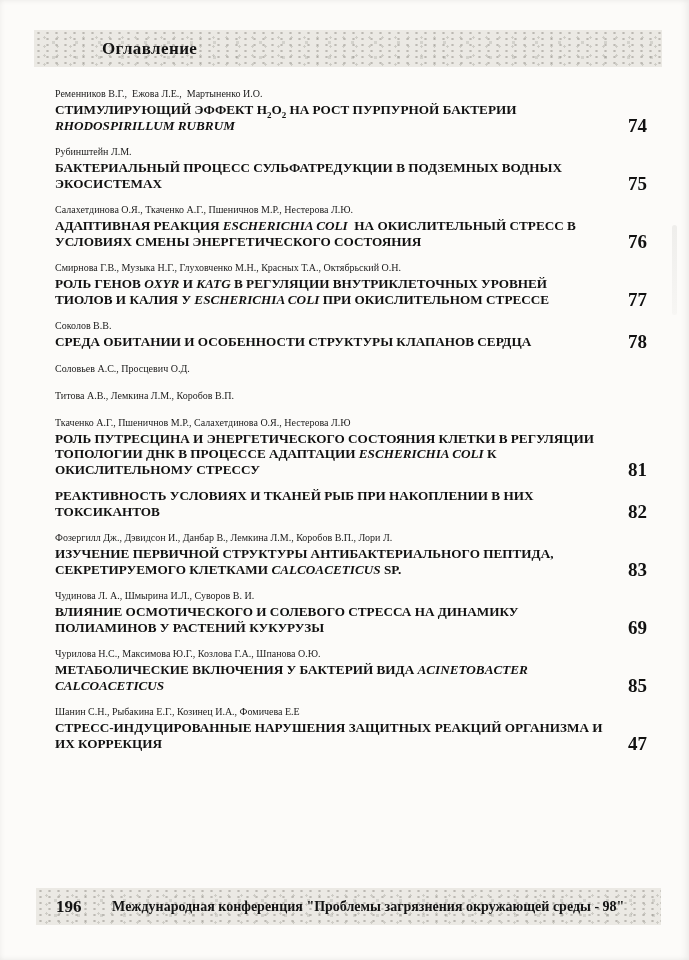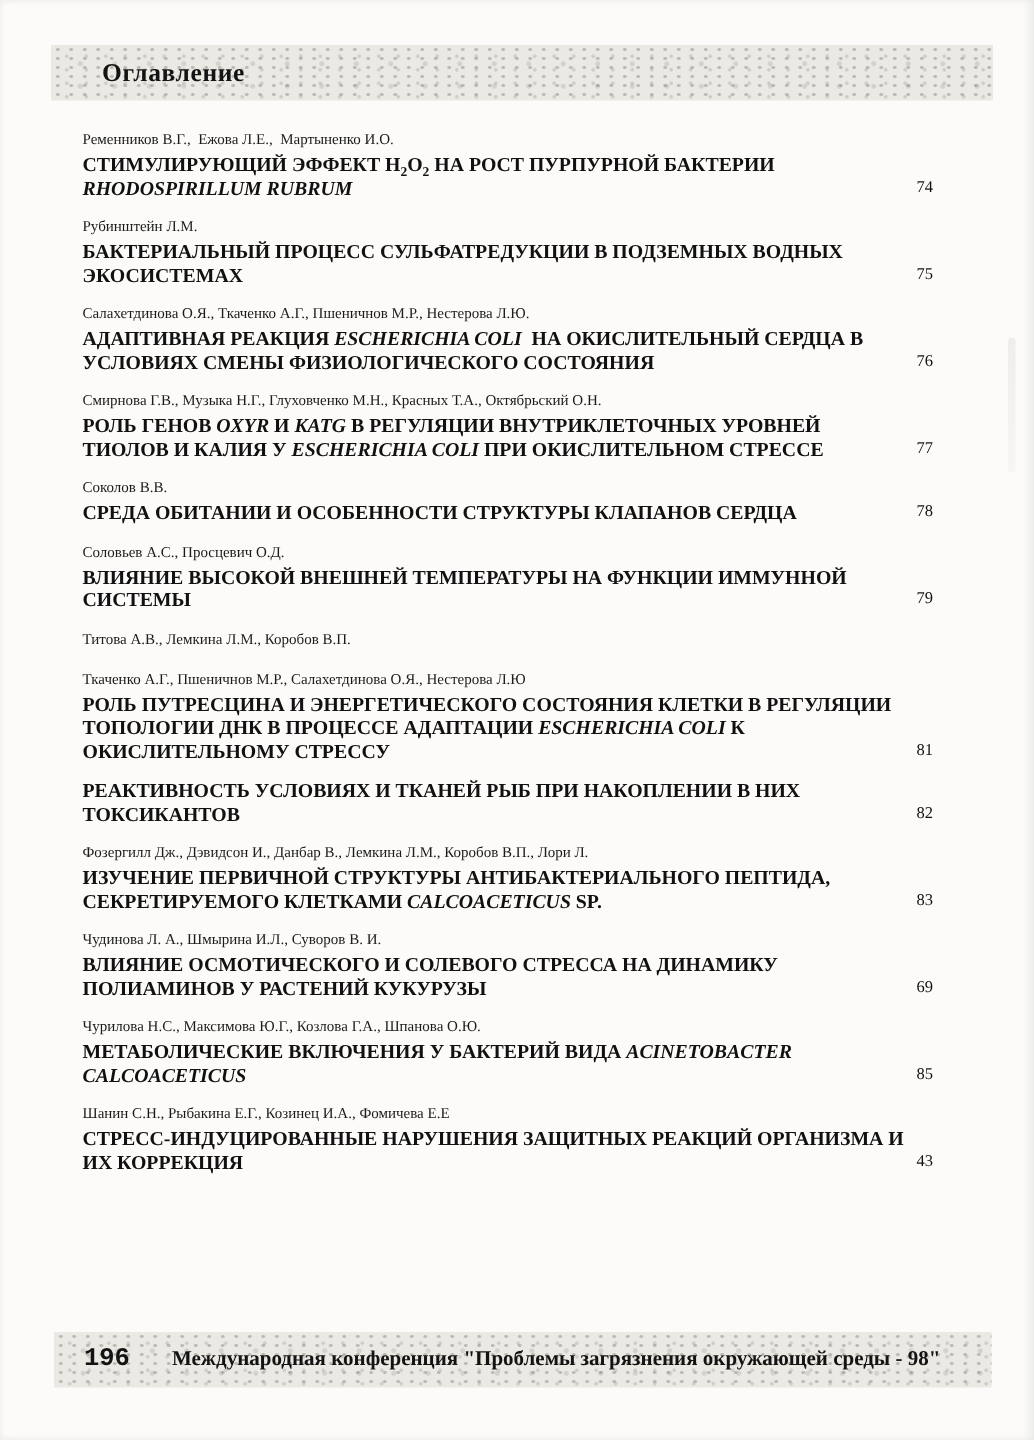--- a/index.html
+++ b/index.html
@@ -17,21 +17,21 @@
     background-color:#ebe9e4;
     background-image:
       radial-gradient(circle, rgba(110,108,100,.38) 1px, transparent 1.3px),
       radial-gradient(circle, rgba(140,138,130,.30) 1px, transparent 1.2px),
       radial-gradient(circle, rgba(90,88,82,.16) 1.5px, transparent 1.8px);
     background-size:9px 6px, 13px 9px, 23px 15px;
     background-position:0 0, 4px 3px, 8px 5px;
   }
   .header-band{
     position:absolute;left:34px;right:27px;top:30px;height:37px;
-    display:flex;align-items:center;justify-content:center;
+    display:flex;align-items:center;justify-content:flex-end;
   }
   .header-band .title{
     font-weight:bold;font-size:17px;letter-spacing:.4px;color:#131313;
   }
   .toc{
     position:absolute;left:55px;right:42px;top:86px;
   }
   .entry{margin-bottom:11px;}
   .authors{
     font-size:10px;line-height:16px;white-space:pre-wrap;color:#1b1b1b;
@@ -41,32 +41,31 @@
   }
   .title{
     flex:1;max-width:552px;
     font-weight:bold;font-size:13.2px;line-height:15.5px;
     white-space:pre-wrap;color:#111;
     margin-right:8px;
   }
   .title .it{font-style:italic;}
   .title sub{font-size:9px;line-height:0;}
   .pagenum{
-    width:36px;text-align:left;
-    font-weight:normal;font-size:11px;line-height:15.5px;color:#111;
+    width:36px;text-align:right;
+    font-weight:bold;font-size:19px;line-height:15.5px;color:#111;
     flex:none;
   }
   .footer-band{
     position:absolute;left:36px;right:28px;top:888px;height:37px;
     display:flex;align-items:center;
   }
   .footer-pageno{
     font-weight:bold;font-size:17px;margin-left:20px;color:#131313;
     flex:none;
-    font-family:Liberation Mono, monospace;
   }
   .footer-conf{
     flex:1;text-align:center;
     font-weight:bold;font-size:14px;color:#131313;
     padding-right:6px;
   }
   
   .smudge{
     position:absolute;right:12px;top:225px;width:5px;height:90px;
     background:linear-gradient(180deg, rgba(120,120,115,.10), rgba(120,120,115,.04));
@@ -95,44 +94,40 @@
       <div class="entry">
         <div class="authors">Рубинштейн Л.М.</div>
         <div class="title-row">
           <div class="title"><span>БАКТЕРИАЛЬНЫЙ ПРОЦЕСС СУЛЬФАТРЕДУКЦИИ В ПОДЗЕМНЫХ ВОДНЫХ ЭКОСИСТЕМАХ</span></div>
           <div class="pagenum">75</div>
         </div>
       </div>
       <div class="entry">
         <div class="authors">Салахетдинова О.Я., Ткаченко А.Г., Пшеничнов М.Р., Нестерова Л.Ю.</div>
         <div class="title-row">
-          <div class="title"><span>АДАПТИВНАЯ РЕАКЦИЯ </span><span class="it">ESCHERICHIA COLI</span><span>  НА ОКИСЛИТЕЛЬНЫЙ СЕРДЦА В УСЛОВИЯХ СМЕНЫ ФИЗИОЛОГИЧЕСКОГО СОСТОЯНИЯ</span></div>
+          <div class="title"><span>АДАПТИВНАЯ РЕАКЦИЯ </span><span class="it">ESCHERICHIA COLI</span><span>  НА ОКИСЛИТЕЛЬНЫЙ СТРЕСС В УСЛОВИЯХ СМЕНЫ ЭНЕРГЕТИЧЕСКОГО СОСТОЯНИЯ</span></div>
           <div class="pagenum">76</div>
         </div>
       </div>
       <div class="entry">
         <div class="authors">Смирнова Г.В., Музыка Н.Г., Глуховченко М.Н., Красных Т.А., Октябрьский О.Н.</div>
         <div class="title-row">
           <div class="title"><span>РОЛЬ ГЕНОВ </span><span class="it">OXYR</span><span> И </span><span class="it">KATG</span><span> В РЕГУЛЯЦИИ ВНУТРИКЛЕТОЧНЫХ УРОВНЕЙ ТИОЛОВ И КАЛИЯ У </span><span class="it">ESCHERICHIA COLI</span><span> ПРИ ОКИСЛИТЕЛЬНОМ СТРЕССЕ</span></div>
           <div class="pagenum">77</div>
         </div>
       </div>
       <div class="entry">
         <div class="authors">Соколов В.В.</div>
         <div class="title-row">
           <div class="title"><span>СРЕДА ОБИТАНИИ И ОСОБЕННОСТИ СТРУКТУРЫ КЛАПАНОВ СЕРДЦА</span></div>
           <div class="pagenum">78</div>
         </div>
       </div>
       <div class="entry">
         <div class="authors">Соловьев А.С., Просцевич О.Д.</div>
-        <div class="title-row">
-          <div class="title"><span>ВЛИЯНИЕ ВЫСОКОЙ ВНЕШНЕЙ ТЕМПЕРАТУРЫ НА ФУНКЦИИ ИММУННОЙ СИСТЕМЫ</span></div>
-          <div class="pagenum">79</div>
-        </div>
       </div>
       <div class="entry">
         <div class="authors">Титова А.В., Лемкина Л.М., Коробов В.П.</div>
       </div>
       <div class="entry">
         <div class="authors">Ткаченко А.Г., Пшеничнов М.Р., Салахетдинова О.Я., Нестерова Л.Ю</div>
         <div class="title-row">
           <div class="title"><span>РОЛЬ ПУТРЕСЦИНА И ЭНЕРГЕТИЧЕСКОГО СОСТОЯНИЯ КЛЕТКИ В РЕГУЛЯЦИИ ТОПОЛОГИИ ДНК В ПРОЦЕССЕ АДАПТАЦИИ </span><span class="it">ESCHERICHIA COLI</span><span> К ОКИСЛИТЕЛЬНОМУ СТРЕССУ</span></div>
           <div class="pagenum">81</div>
         </div>
@@ -161,21 +156,21 @@
         <div class="authors">Чурилова Н.С., Максимова Ю.Г., Козлова Г.А., Шпанова О.Ю.</div>
         <div class="title-row">
           <div class="title"><span>МЕТАБОЛИЧЕСКИЕ ВКЛЮЧЕНИЯ У БАКТЕРИЙ ВИДА </span><span class="it">ACINETOBACTER CALCOACETICUS</span></div>
           <div class="pagenum">85</div>
         </div>
       </div>
       <div class="entry">
         <div class="authors">Шанин С.Н., Рыбакина Е.Г., Козинец И.А., Фомичева Е.Е</div>
         <div class="title-row">
           <div class="title"><span>СТРЕСС-ИНДУЦИРОВАННЫЕ НАРУШЕНИЯ ЗАЩИТНЫХ РЕАКЦИЙ ОРГАНИЗМА И ИХ КОРРЕКЦИЯ</span></div>
-          <div class="pagenum">43</div>
+          <div class="pagenum">47</div>
         </div>
       </div>
     </div>
 
   <div class="footer-band noise-band">
     <div class="footer-pageno">196</div>
     <div class="footer-conf">Международная конференция "Проблемы загрязнения окружающей среды - 98"</div>
   </div>
 
 </div>

